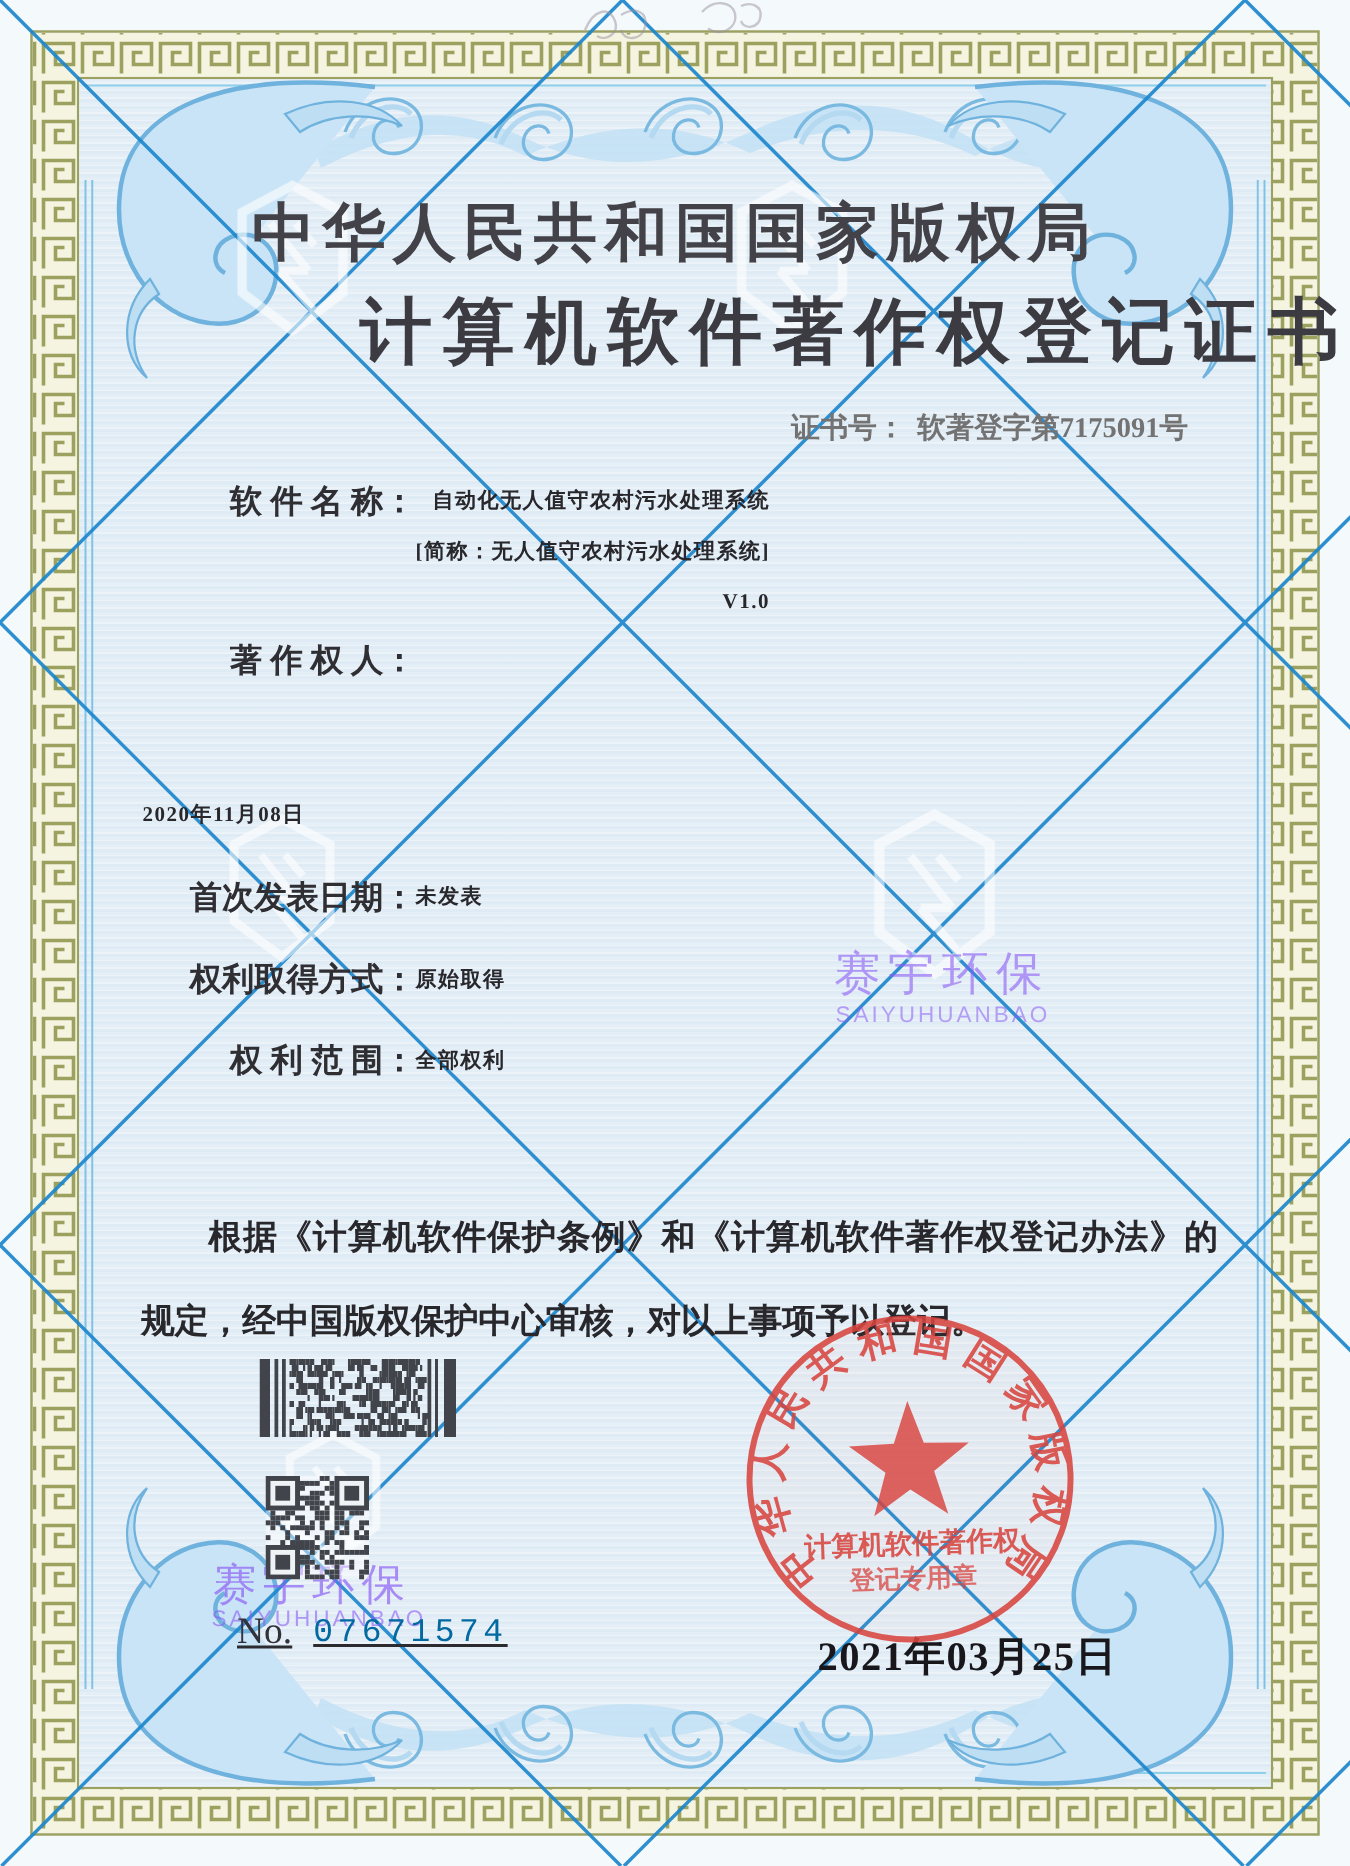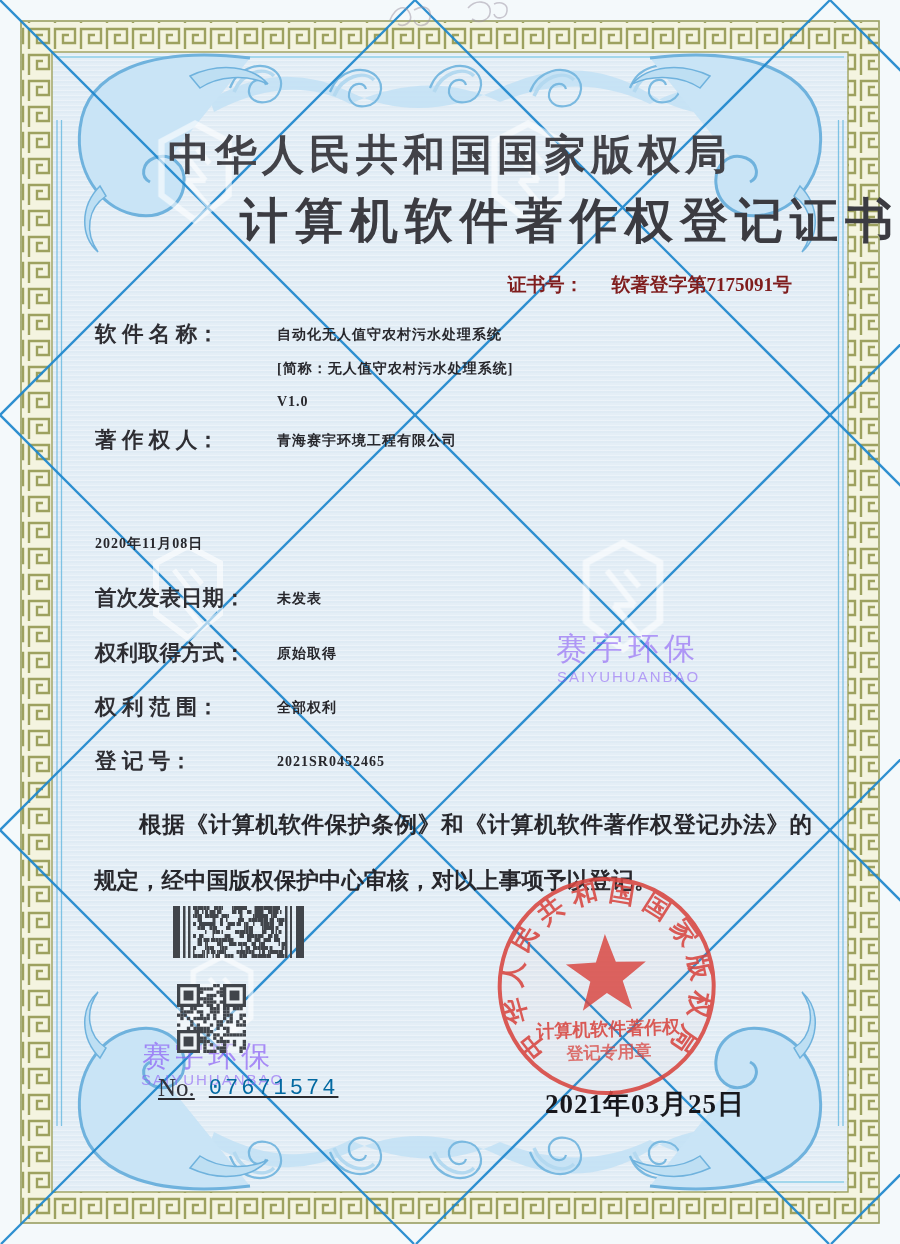--- a/index.html
+++ b/index.html
@@ -15,22 +15,22 @@
     z-index:1;
   }
   svg.decor{position:absolute;left:0;top:0;z-index:2;}
   .wm{position:absolute;color:#8b5cf6;font-weight:400;z-index:3;font-family:"Liberation Sans","DejaVu Sans",sans-serif;}
   .content{position:absolute;inset:0;z-index:5;color:#2b2b30;}
   .t1{position:absolute;top:127px;left:0;width:100%;text-align:center;
       font-size:42px;font-weight:700;letter-spacing:5px;color:#424248;}
   .t2{position:absolute;top:189px;left:0;width:100%;text-align:right;
       font-size:48px;font-weight:800;letter-spacing:7px;color:#3b3b41;}
   .certno{position:absolute;top:272px;right:108px;font-size:19px;font-weight:700;
-      display:flex;gap:28px;color:#7f1d1d;margin-left:31px;}
-  .row{position:absolute;left:95px;display:flex;font-weight:700;}
+      display:flex;gap:8px;color:#737373;margin-left:31px;}
+  .row{position:absolute;left:95px;display:flex;font-weight:700;text-align:right;}
   .flabel{width:182px;flex:none;font-size:21.5px;line-height:33px;color:#2e2e33;}
   .fvalue{font-size:14px;line-height:33.5px;color:#27272c;letter-spacing:1px;}
   .para{position:absolute;top:797px;left:94px;width:718px;font-size:22.5px;line-height:56px;
       font-weight:600;text-indent:2em;text-align:justify;color:#27272c;}
   .codes{position:absolute;z-index:5;}
   .serial{position:absolute;top:1074px;left:158px;display:flex;align-items:center;gap:14px;text-decoration:underline;}
   .no-prefix{font-size:25px;color:#32323a;}
   .no-digits{font-family:"Liberation Mono","DejaVu Sans Mono",monospace;font-size:22px;
       color:#0369a1;letter-spacing:3px;}
   .seal{position:absolute;left:486px;top:874px;width:242px;height:242px;z-index:6;opacity:.88;
@@ -161,21 +161,20 @@
       <span class="flabel">软 件 名 称：</span>
       <div class="fvalue">
         <div>自动化无人值守农村污水处理系统</div>
         <div>[简称：无人值守农村污水处理系统]</div>
         <div>V1.0</div>
       </div>
     </div>
 
     <div class="row" style="top:424px">
       <span class="flabel">著 作 权 人：</span>
-      <div class="fvalue">青海赛宇环境工程有限公司</div>
     </div>
 
     <div class="row" style="top:527px">
       <div class="fvalue">2020年11月08日</div>
     </div>
 
     <div class="row" style="top:637px">
       <span class="flabel">权利取得方式：</span>
       <div class="fvalue">原始取得</div>
     </div>
@@ -183,24 +182,20 @@
     <div class="row" style="top:582px">
       <span class="flabel">首次发表日期：</span>
       <div class="fvalue">未发表</div>
     </div>
 
     <div class="row" style="top:691px">
       <span class="flabel">权 利 范 围：</span>
       <div class="fvalue">全部权利</div>
     </div>
 
-    <div class="row" style="top:745px">
-      <span class="flabel">登  记  号：</span>
-      <div class="fvalue">2021SR0452465</div>
-    </div>
 
     <div class="para">根据《计算机软件保护条例》和《计算机软件著作权登记办法》的规定，经中国版权保护中心审核，对以上事项予以登记。</div>
 
     <svg class="codes" style="left:173px;top:906px;" width="131" height="52" viewBox="0 0 131 52" id="barcode-svg">
         <rect x="0" y="0" width="7" height="52" fill="#41454b"></rect>
         <rect x="10" y="0" width="2.5" height="52" fill="#41454b"></rect>
         <rect x="15" y="0" width="2.5" height="52" fill="#41454b"></rect>
         <rect x="112" y="0" width="2.5" height="52" fill="#41454b"></rect>
         <rect x="117" y="0" width="2" height="52" fill="#41454b"></rect>
         <rect x="123" y="0" width="8" height="52" fill="#41454b"></rect>

